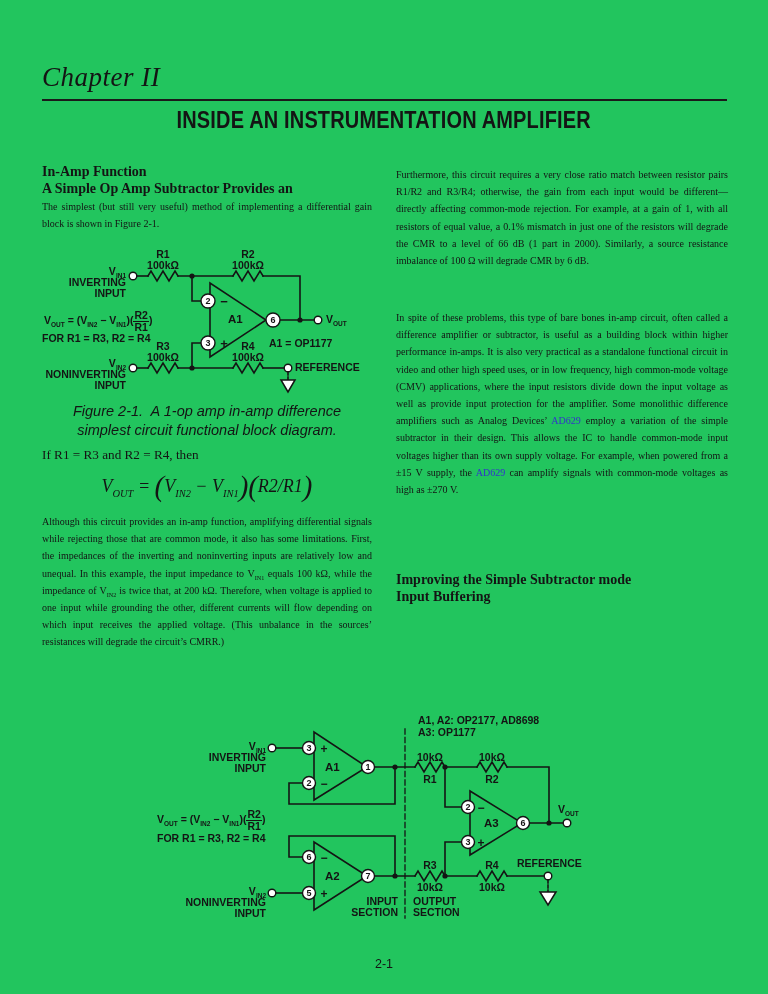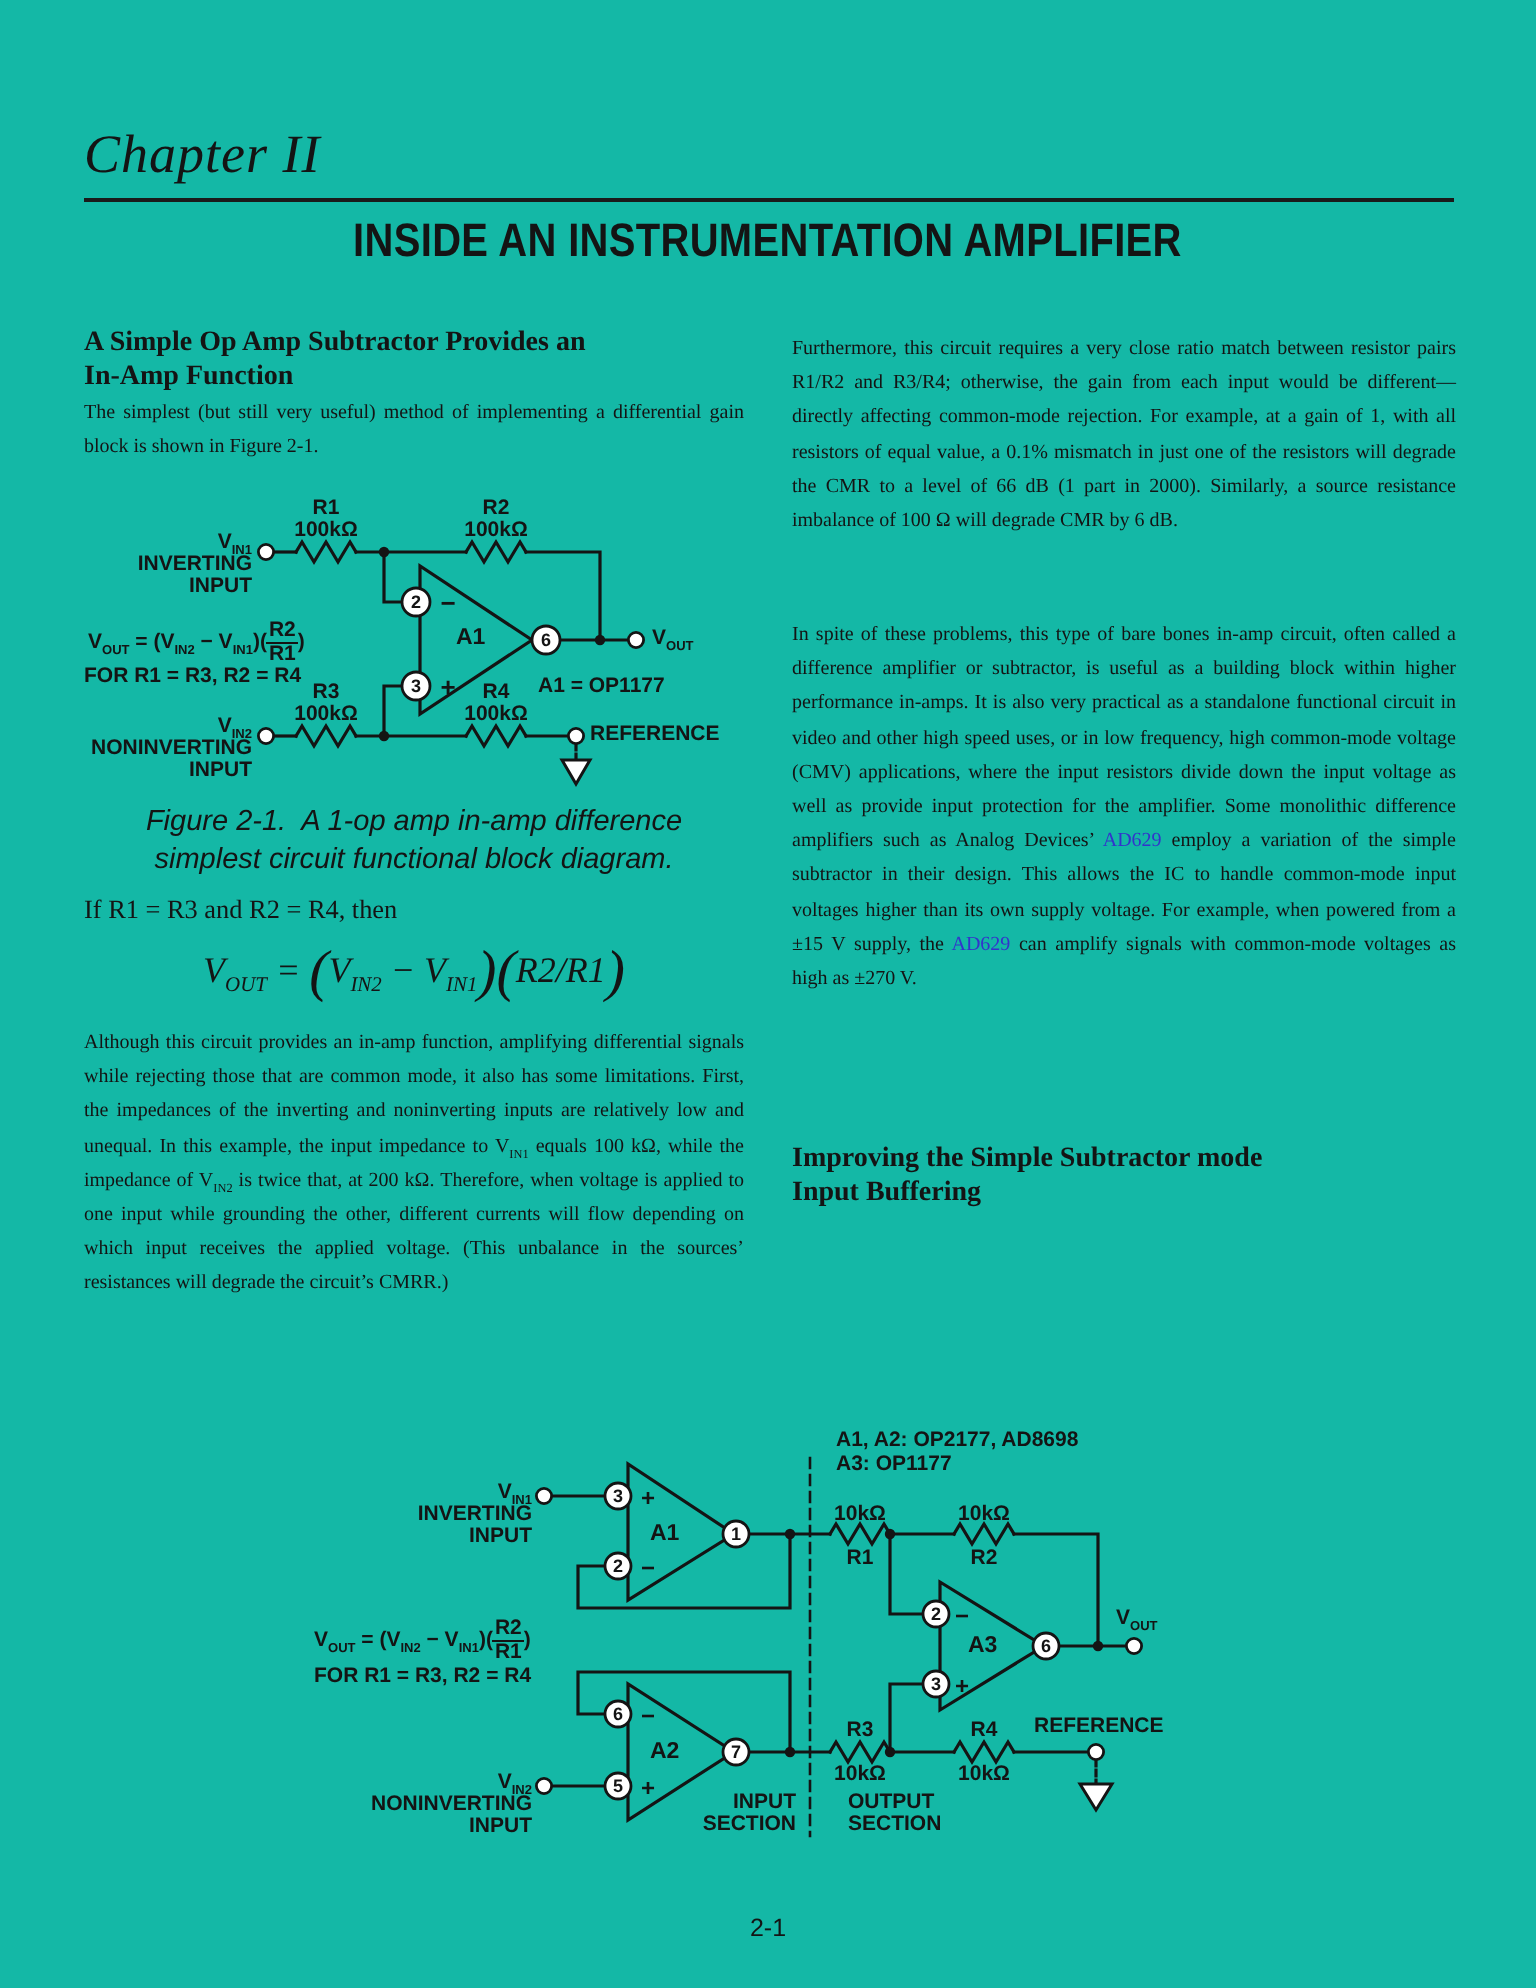--- a/index.html
+++ b/index.html
@@ -1,16 +1,16 @@
 <!DOCTYPE html>
 <html><head>
 <meta charset="utf-8">
 <style>
   html,body{margin:0;padding:0;background:#ffffff;}
-  .page{position:relative;width:768px;height:994px;background:#14b8a6;color:#141414;overflow:hidden;
+  .page{position:relative;width:768px;height:994px;background:#22c55e;color:#141414;overflow:hidden;
         font-family:"Liberation Serif", serif;}
   .abs{position:absolute;}
   .chapter{font-style:italic;font-size:27px;letter-spacing:0.5px;}
   .rule{background:#1a1a1a;height:2px;}
   .main-title{width:768px;text-align:center;}
   .main-title span{display:inline-block;font-family:"Liberation Sans",sans-serif;font-weight:bold;
         font-size:23.5px;letter-spacing:0.2px;transform:scaleX(0.85);transform-origin:50% 50%;white-space:nowrap;}
   .colhead{font-weight:bold;font-size:14px;line-height:16.8px;}
   p.body{margin:0;font-size:10px;line-height:17.2px;text-align:justify;}
   sub{font-size:62%;line-height:0;}
@@ -40,22 +40,22 @@
 
 <div class="page">
 
   <div class="abs chapter" style="left:42px;top:62px;">Chapter II</div>
   <div class="abs rule" style="left:42px;top:99px;width:685px;"></div>
   <div class="abs main-title" style="left:0;top:107px;">
     <span>INSIDE AN INSTRUMENTATION AMPLIFIER</span>
   </div>
 
   <div class="abs colhead" style="left:42px;top:164px;width:330px;">
+    <div>In-Amp Function</div>
     <div>A Simple Op Amp Subtractor Provides an</div>
-    <div>In-Amp Function</div>
   </div>
   <p class="abs body" style="left:42px;top:198px;width:330px;"><span>The simplest (but still very useful) method of implementing a differential gain block is shown in Figure 2-1.</span></p>
 
   <div class="fig" style="left:42px;top:250px;width:332px;height:200px;">
     <svg width="332" height="200" viewBox="0 0 332 200">
       <g stroke="#141414" stroke-width="1.6" fill="none" stroke-linecap="square">
         <path d="M95,26 H106"></path>
         <path d="M106,26 L109,21 L115,31 L121,21 L127,31 L133,21 L136,26"></path>
         <path d="M136,26 H191"></path>
         <path d="M191,26 L194,21 L200,31 L206,21 L212,31 L218,21 L221,26"></path>
@@ -239,21 +239,21 @@
     <div class="fl ctr" style="left:270px;top:148px;width:60px;">R3</div>
     <div class="fl ctr" style="left:270px;top:170px;width:60px;">10kΩ</div>
     <div class="fl ctr" style="left:332px;top:148px;width:60px;">R4</div>
     <div class="fl ctr" style="left:332px;top:170px;width:60px;">10kΩ</div>
     <div class="fl" style="left:428px;top:92px;"><span>V</span><sub>OUT</sub></div>
     <div class="fl" style="left:387px;top:146px;">REFERENCE</div>
     <div class="fl rt" style="left:188px;top:184px;width:80px;">
       <div>INPUT</div>
       <div>SECTION</div>
     </div>
-    <div class="fl" style="left:294px;top:184px;">
+    <div class="fl" style="left:283px;top:184px;">
       <div>OUTPUT</div>
       <div>SECTION</div>
     </div>
   </div>
 
   <div class="abs pagenum" style="left:0;top:957px;">2-1</div>
 
 </div>
 
 </body></html>

